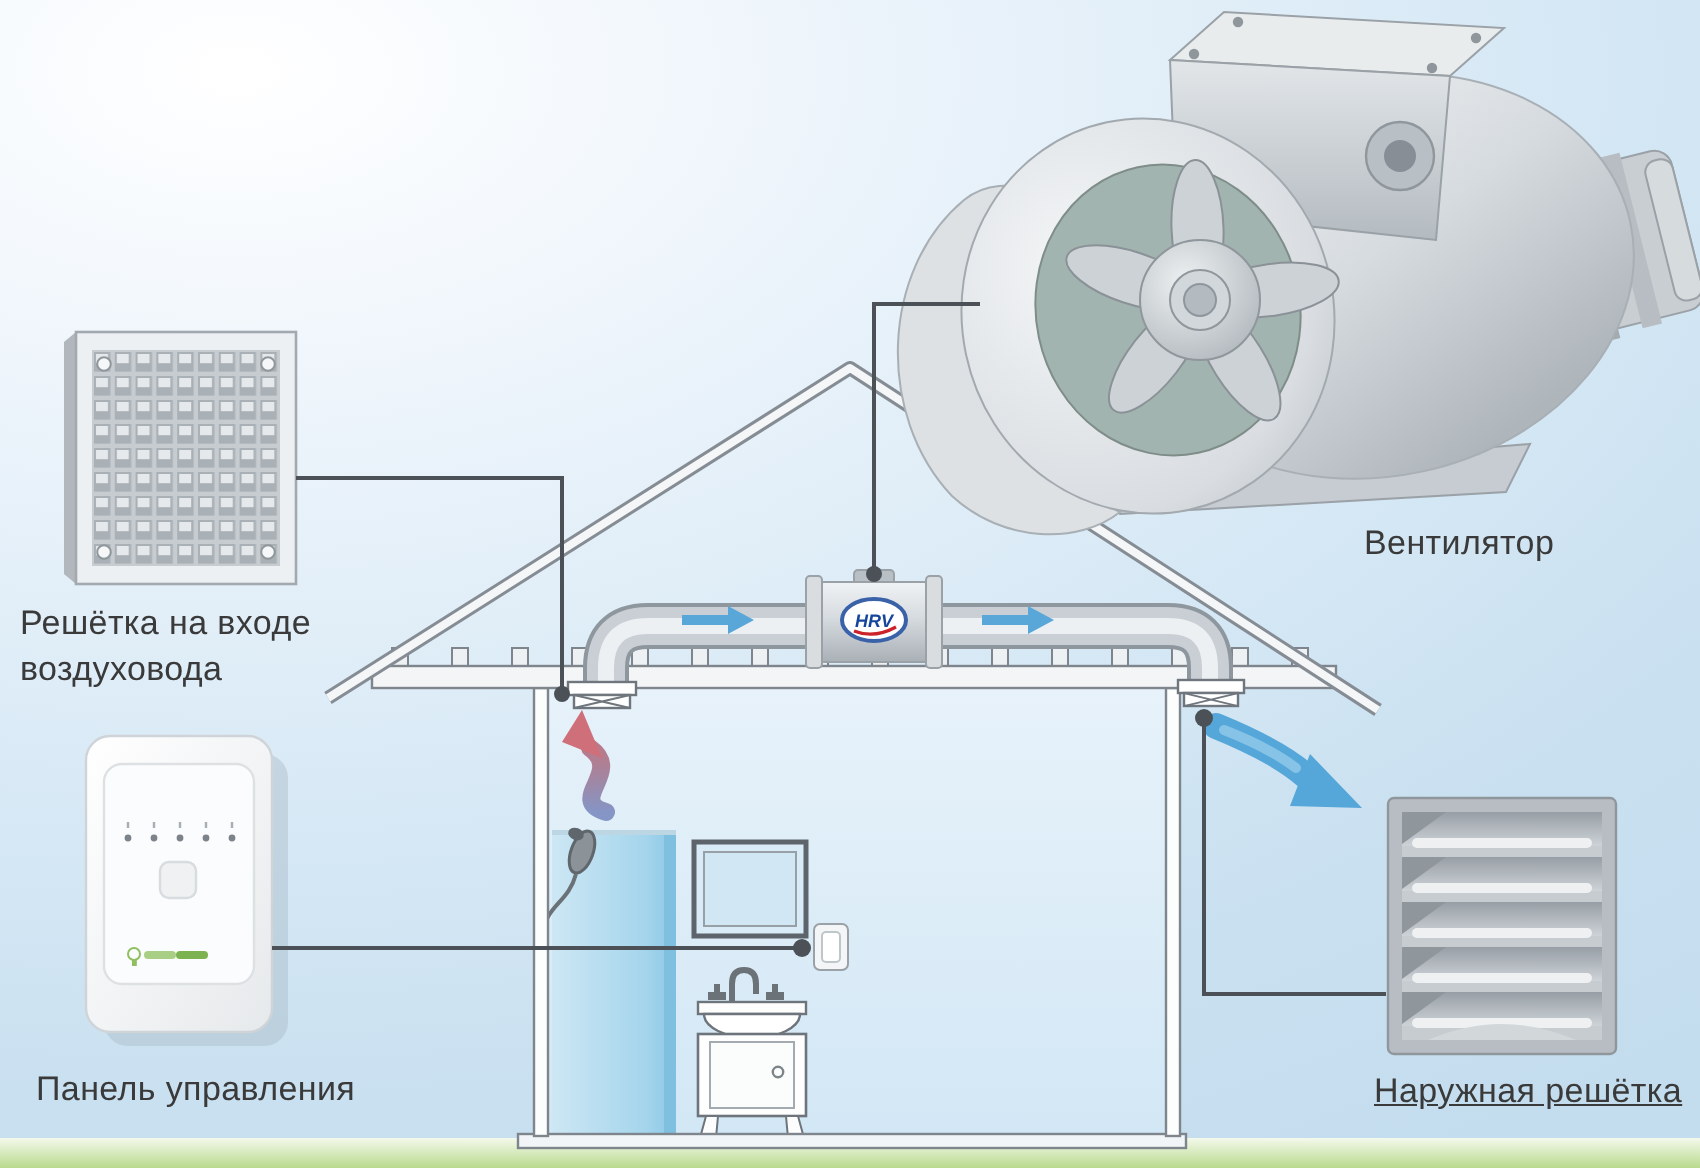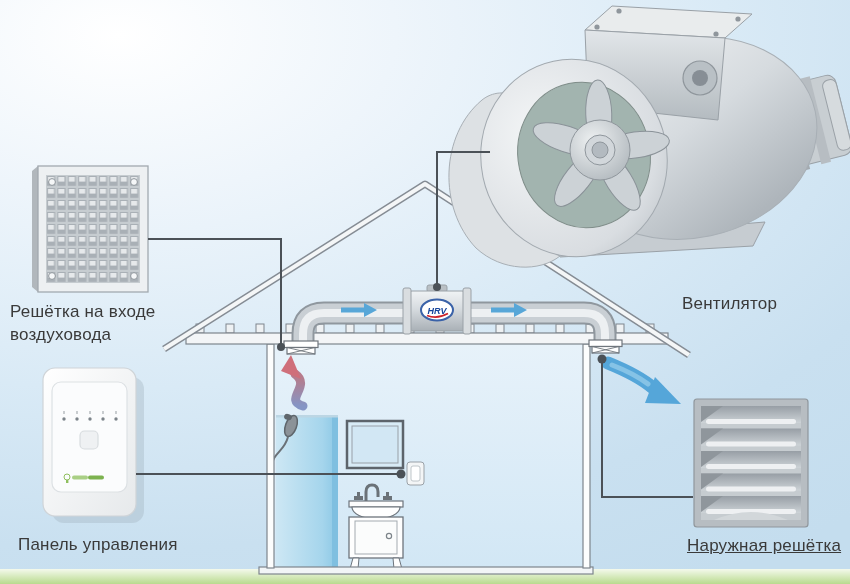--- a/index.html
+++ b/index.html
@@ -325,16 +325,16 @@
       <circle cx="437" cy="287" r="4"></circle>
       <circle cx="602" cy="359" r="4.5"></circle>
     </g>
   </svg>
 
   <div class="lbl" style="left:18px;top:533px;">Панель управления</div>
   <div class="lbl" style="left:10px;top:300px;">
     <span>Решётка на входе</span><br>
     <span>воздуховода</span>
   </div>
-  <div class="lbl" style="left:682px;top:260px;margin-top:32px;">Вентилятор</div>
+  <div class="lbl" style="left:682px;top:260px;">Вентилятор</div>
   <div class="lbl" style="left:687px;top:534px;text-decoration:underline;">Наружная решётка</div>
 
 </div>
 
 </body></html>

